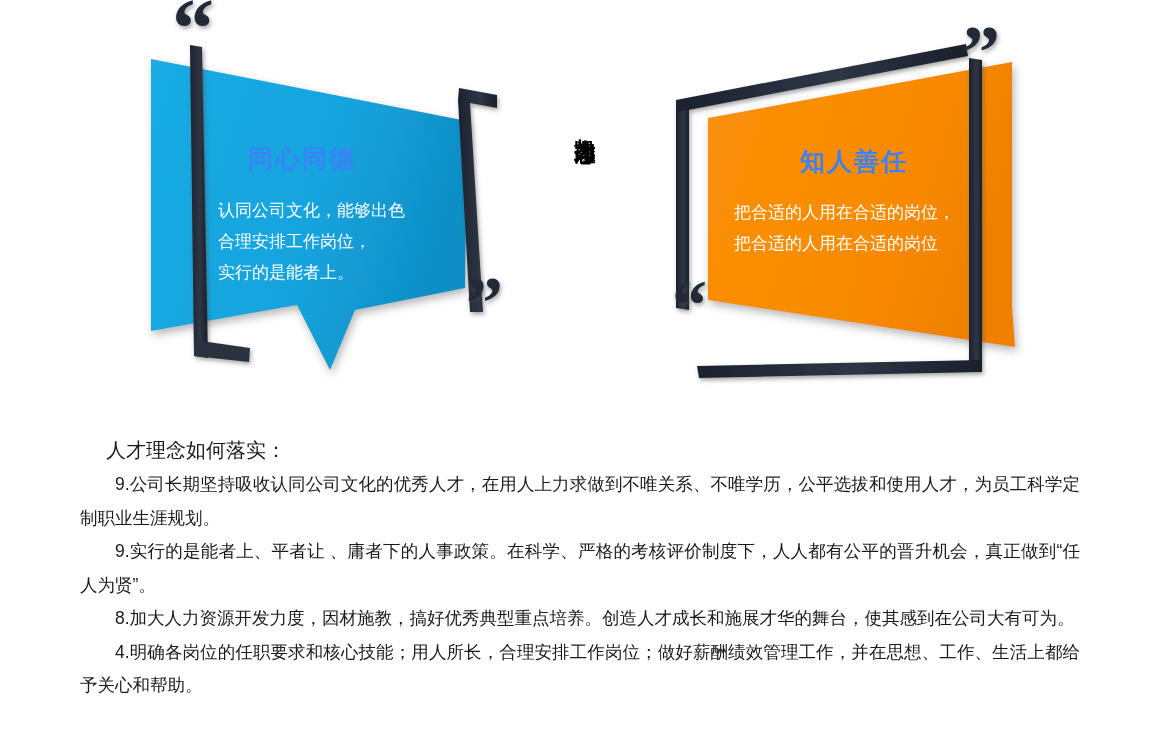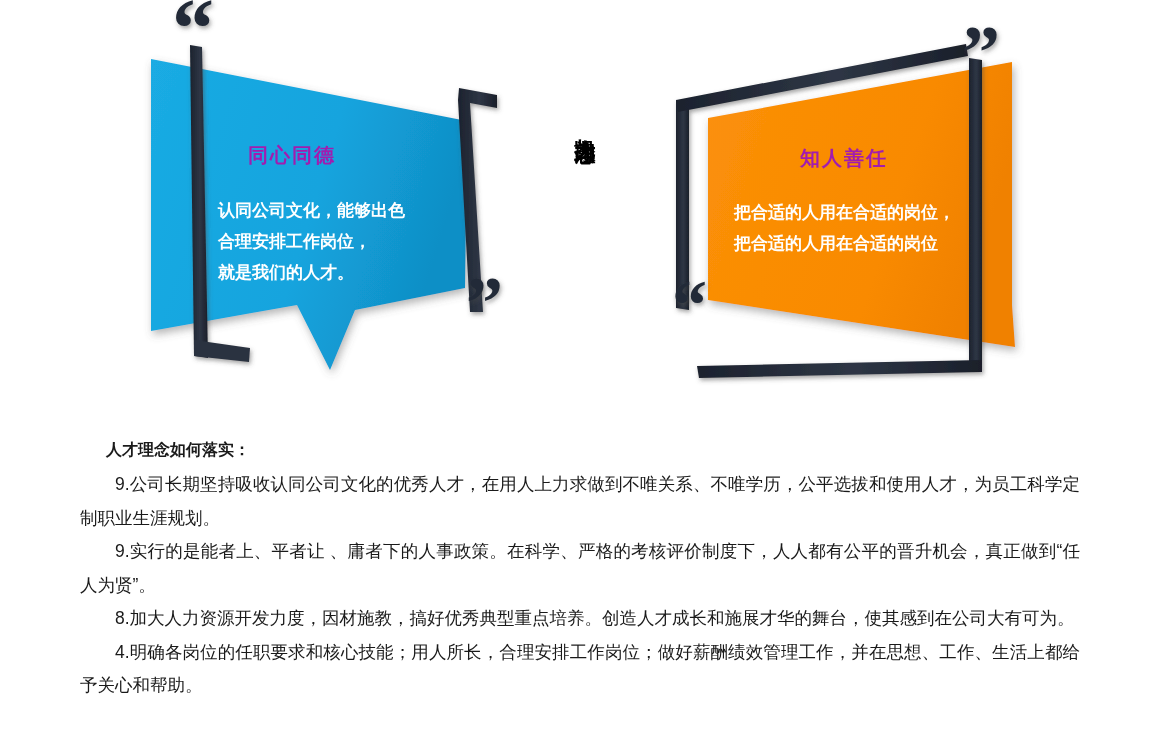--- a/index.html
+++ b/index.html
@@ -24,30 +24,30 @@
     width: 1157px;
     height: 420px;
   }
   #infographic svg {
     display: block;
   }
 
   
   .panel-title {
     position: absolute;
-    font-size: 20px;
+    font-size: 25px;
     font-weight: bold;
-    color: #a21caf;
+    color: #3b82f6;
     letter-spacing: 2px;
     white-space: nowrap;
   }
   .panel-body {
     position: absolute;
     font-size: 17px;
-    font-weight: bold;
+    font-weight: normal;
     color: #ffffff;
     line-height: 31px;
     white-space: nowrap;
   }
   #blue-title  { left: 248px; top: 142px; }
   #blue-body   { left: 218px; top: 195px; }
   #orange-title{ left: 800px; top: 145px; font-family: Liberation Mono, monospace; }
   #orange-body { left: 734px; top: 197px; }
 
   #center-label {
@@ -69,23 +69,23 @@
   #article {
     position: absolute;
     left: 80px;
     top: 432px;
     width: 1000px;
     font-size: 17.5px;
     line-height: 33.5px;
     color: #1a1a1a;
   }
   #article .heading {
-    font-weight: bold;
+    font-weight: normal;
     margin: 0 0 0 26px;
-    font-size: 16px;
+    font-size: 20px;
     line-height: 36px;
   }
   #article p.para {
     margin: 0;
     text-indent: 2em;
     text-align: justify;
     text-justify: inter-ideograph;
   }
 </style>
 </head>
@@ -153,21 +153,21 @@
 
     <text x="962" y="78" font-family="Liberation Serif, serif" font-size="76" font-weight="bold" fill="#222B38" filter="url(#tinyShadow)">”</text>
 
     <text x="672" y="328" font-family="Liberation Serif, serif" font-size="70" font-weight="bold" fill="#222B38" filter="url(#tinyShadow)">“</text>
   </svg>
 
   <div class="panel-title" id="blue-title">同心同德</div>
   <div class="panel-body" id="blue-body">
       <div>认同公司文化，能够出色</div>
       <div>合理安排工作岗位，</div>
-      <div>就是我们的人才。</div>
+      <div>实行的是能者上。</div>
     </div>
 
   <div class="panel-title" id="orange-title">知人善任</div>
   <div class="panel-body" id="orange-body">
       <div>把合适的人用在合适的岗位，</div>
       <div>把合适的人用在合适的岗位</div>
     </div>
 
   <div id="center-label">凯为人才理念</div>
 </div>

